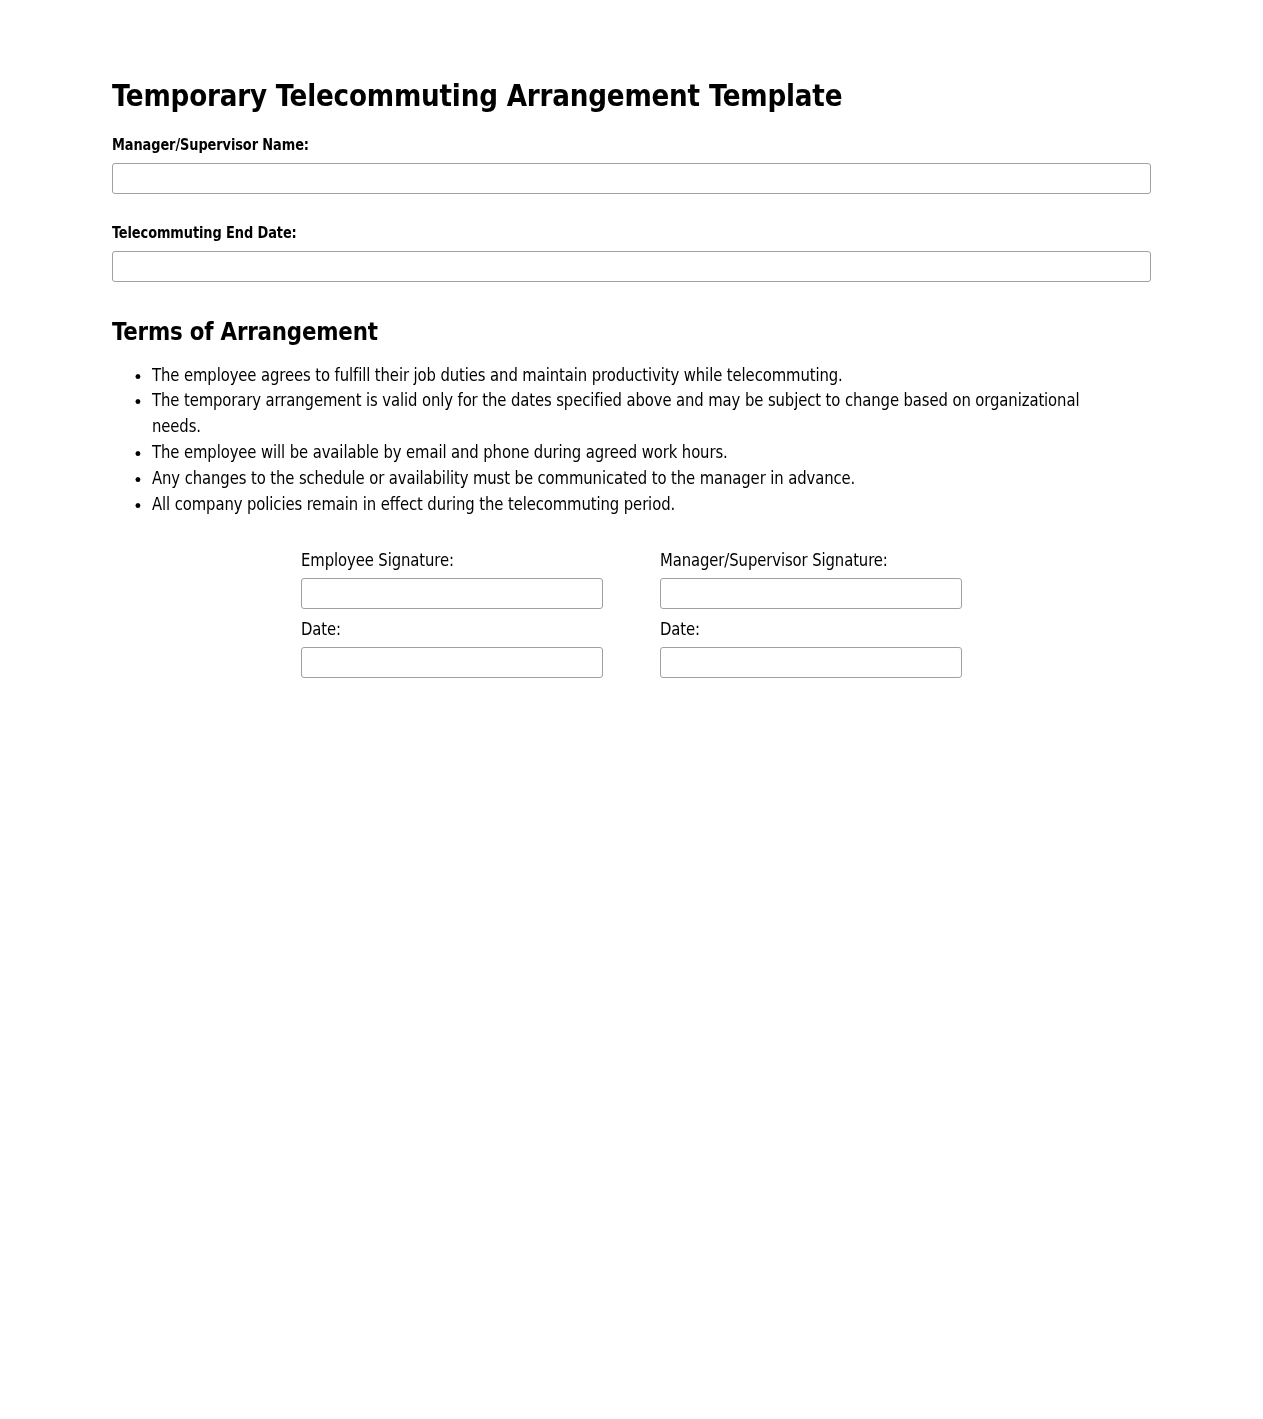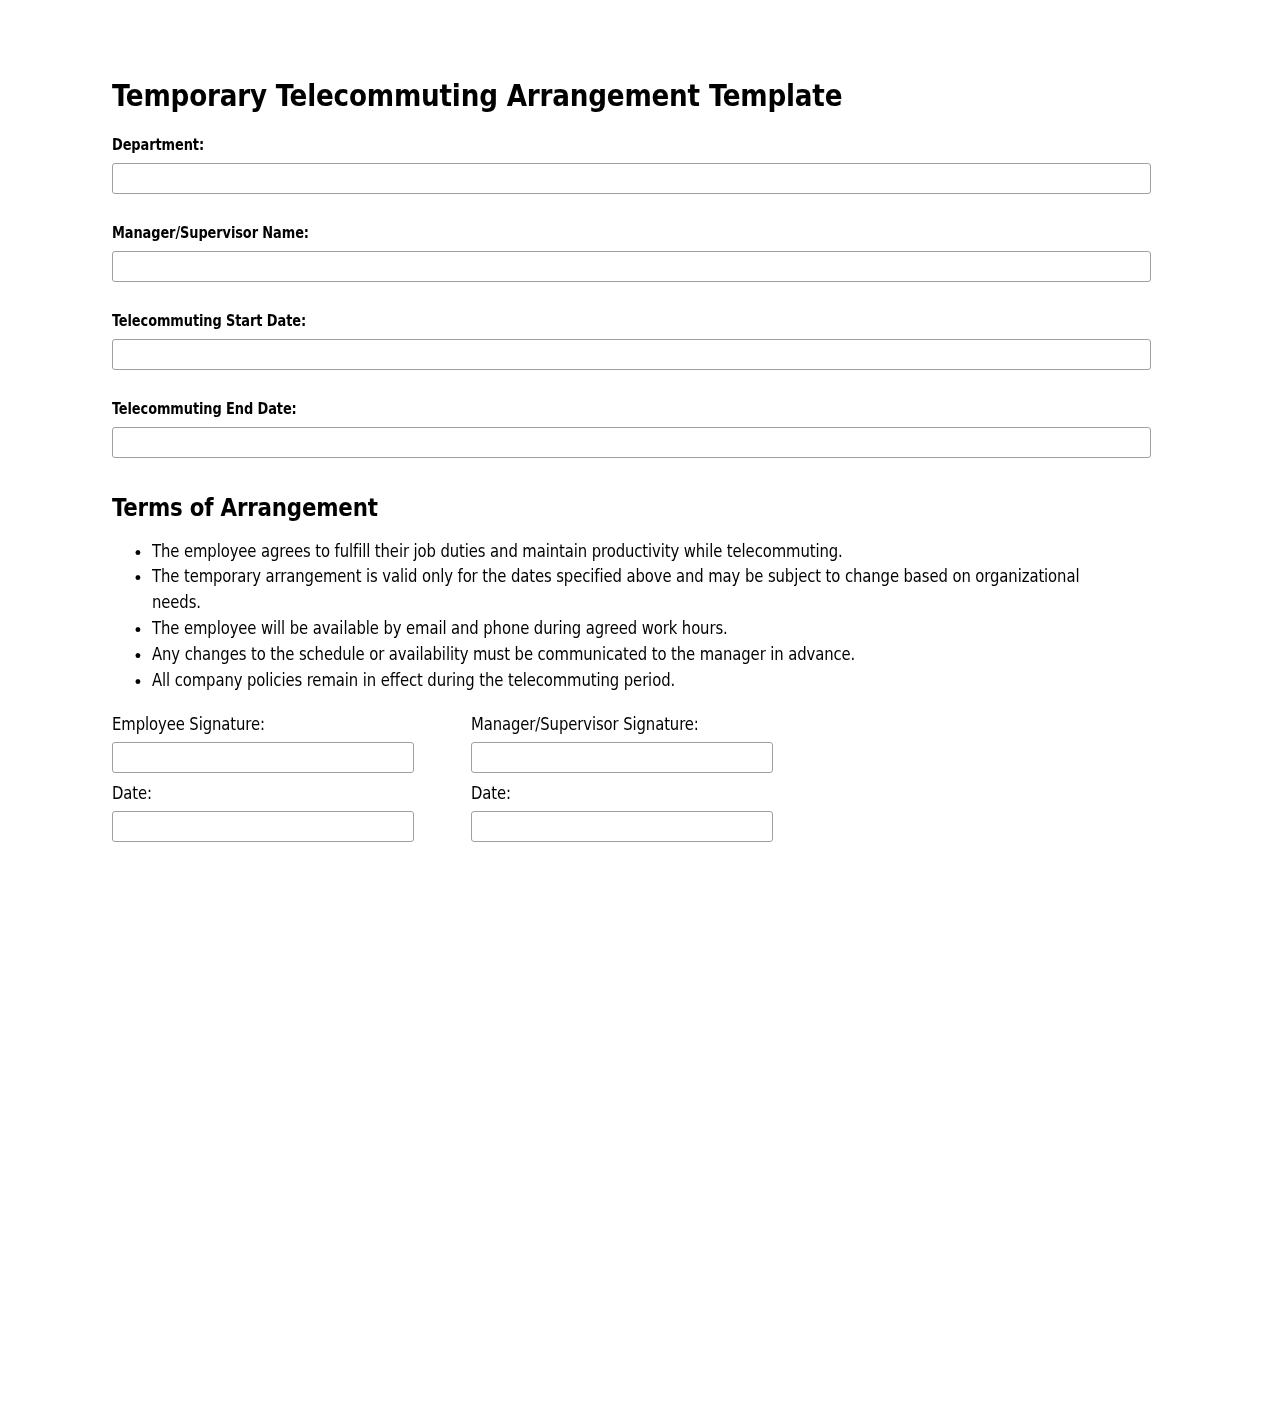--- a/index.html
+++ b/index.html
@@ -115,39 +115,40 @@
     line-height: 1.2;
     letter-spacing: -0.2px;
     margin: 35px 0 16px 0;
     transform: scaleX(0.95);
     transform-origin: left center;
     white-space: nowrap;
   }
 
   
   .terms-list {
-    margin: 0 0 20px 0;
+    margin: 0 0 32px 0;
     padding: 0 0 0 40px;
     list-style-type: disc;
   }
   .terms-list li {
     font-family: "Liberation Sans Narrow", "DejaVu Sans Condensed", "Liberation Sans", sans-serif;
     font-size: 17px;
     line-height: 1.52;
     letter-spacing: -0.1px;
     color: #000;
     margin: 0;
     transform: scaleX(0.97);
     transform-origin: left center;
   }
 
   
   .sig-wrap {
     display: flex;
     gap: 57px;
+    justify-content: center;
   }
   .sig-col {
     width: 302px;
   }
   .sig-label {
     display: block;
     font-family: "Liberation Sans Narrow", "DejaVu Sans Condensed", "Liberation Sans", sans-serif;
     font-size: 17px;
     font-weight: normal;
     line-height: 1.2;
@@ -176,34 +177,26 @@
 </head>
 <body>
 
 <div class="page">
   <div class="inner">
 
     <h1 class="doc-title">Temporary Telecommuting Arrangement Template</h1>
 
 
 
-    <div class="field">
-      <label class="field-label">Department:</label>
-      <input class="text-input" type="text" placeholder="" style="">
-    </div>
 
     <div class="field">
       <label class="field-label">Manager/Supervisor Name:</label>
       <input class="text-input" type="text" placeholder="" style="">
     </div>
 
-    <div class="field">
-      <label class="field-label">Telecommuting Start Date:</label>
-      <input class="text-input" type="text" placeholder="" style="">
-    </div>
 
     <div class="field">
       <label class="field-label">Telecommuting End Date:</label>
       <input class="text-input" type="text" placeholder="" style="">
     </div>
 
 
     <h2 class="section-heading">Terms of Arrangement</h2>
 
     <ul class="terms-list">

